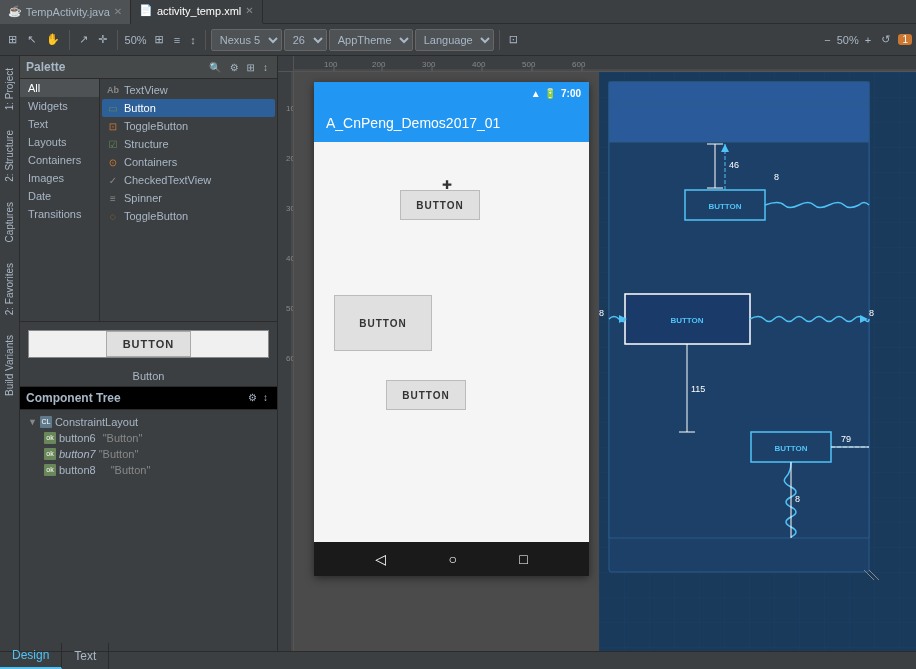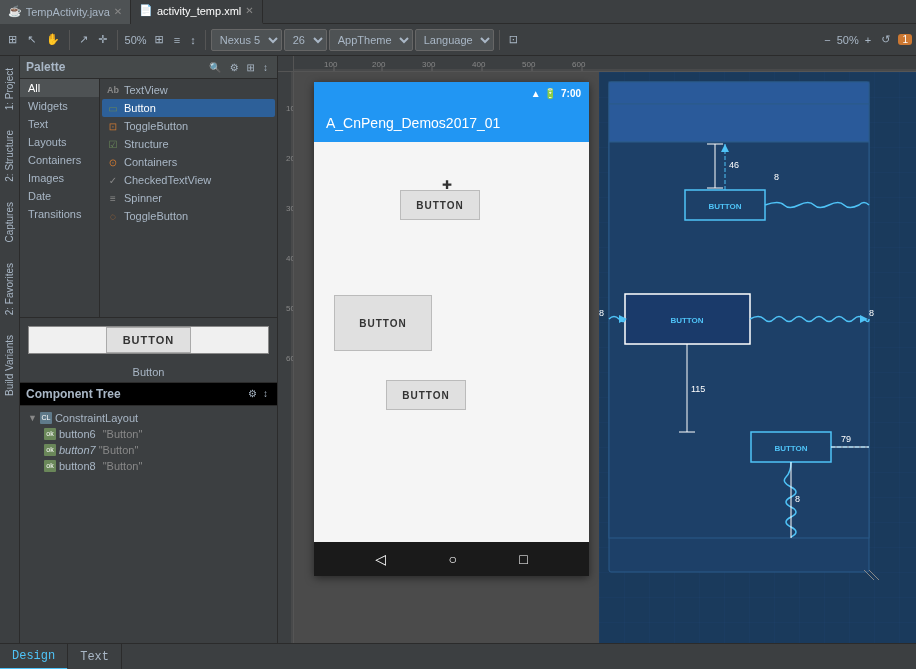--- a/index.html
+++ b/index.html
@@ -45,21 +45,21 @@
     .tree-item { display: flex; align-items: center; padding: 2px 4px; font-size: 11px; color: #a9b7c6; cursor: pointer; gap: 3px; }
     .tree-expand { color: #888; font-size: 9px; cursor: pointer; }
     .tree-node-icon { width: 12px; height: 12px; background: #888; font-size: 8px; display: inline-flex; align-items: center; justify-content: center; color: white; border-radius: 1px; flex-shrink: 0; }
     .tree-node-icon.layout { background: #5f7a8a; }
     .tree-node-icon.btn { background: #6a8759; font-size: 7px; }
 
     
     .canvas-area { flex: 1; background: #4b4b4b; display: flex; flex-direction: column; overflow: hidden; position: relative; }
 
     
-    .bottom-tabs { display: flex; background: #3c3f41; border-top: 1px solid #2b2b2b; height: 26px; align-items: center; font-family: Liberation Mono, monospace; }
+    .bottom-tabs { display: flex; background: #3c3f41; border-top: 1px solid #2b2b2b; height: 18px; align-items: flex-end; }
     .bottom-tab { padding: 0 12px; height: 26px; display: flex; align-items: center; font-size: 12px; cursor: pointer; color: #a9b7c6; border-right: 1px solid #2b2b2b; }
     .bottom-tab.active { color: #4fc3f7; border-bottom: 2px solid #4fc3f7; }
 
     
     .left-vertical-tabs { width: 20px; background: #3c3f41; border-right: 1px solid #2b2b2b; display: flex; flex-direction: column; align-items: center; padding-top: 4px; gap: 4px; }
     .vertical-tab { writing-mode: vertical-rl; transform: rotate(180deg); font-size: 10px; color: #a9b7c6; padding: 8px 2px; cursor: pointer; white-space: nowrap; }
   </style>
 </head>
 <body>
 
@@ -207,21 +207,21 @@
             <span style="margin-right:4px;">button6</span>
             <span style="color:#888;">"Button"</span>
           </div>
           <div class="tree-item" style="padding-left:20px;">
             <span class="tree-node-icon btn">ok</span>
             <span style="font-style:italic;">button7</span>
             <span style="color:#888;">"Button"</span>
           </div>
           <div class="tree-item" style="padding-left:20px;">
             <span class="tree-node-icon btn">ok</span>
-            <span style="margin-right:4px;">button8</span>
+            <span style="margin-right:12px;">button8</span>
             <span style="color:#888;">"Button"</span>
           </div>
         </div>
       </div>
     </div>
 
     <div class="canvas-area">
 
       <div style="display:flex; height:16px; background:#3c3f41; border-bottom:1px solid #555;">
         <div style="width:16px; background:#3c3f41; border-right:1px solid #555; flex-shrink:0;"></div>

